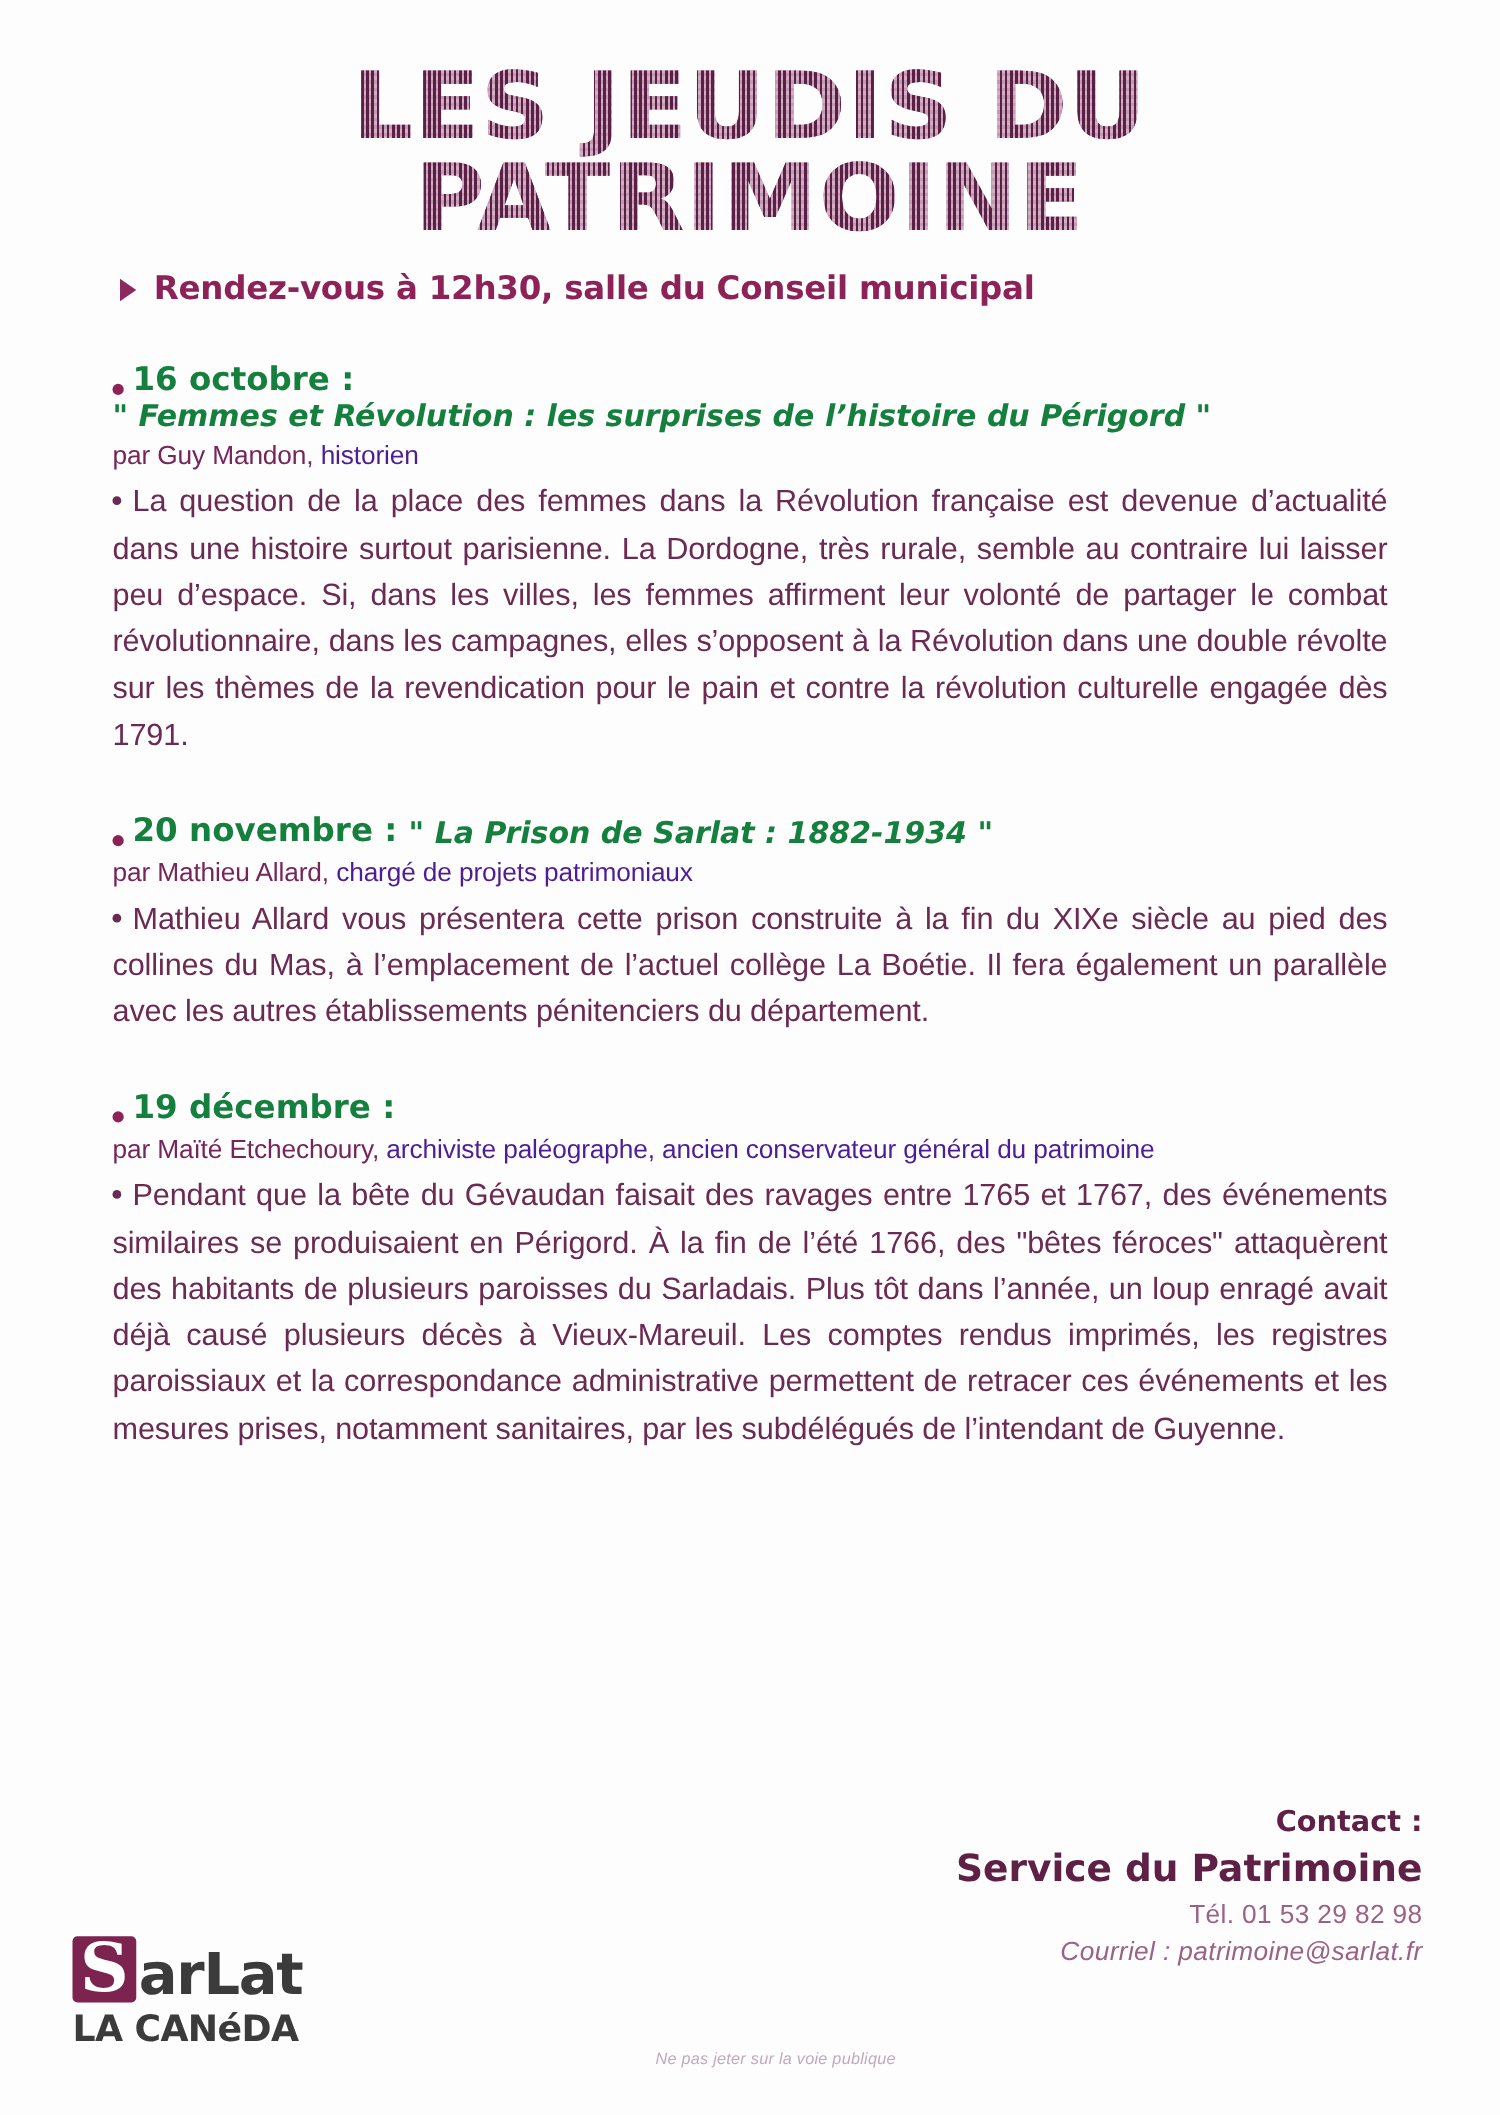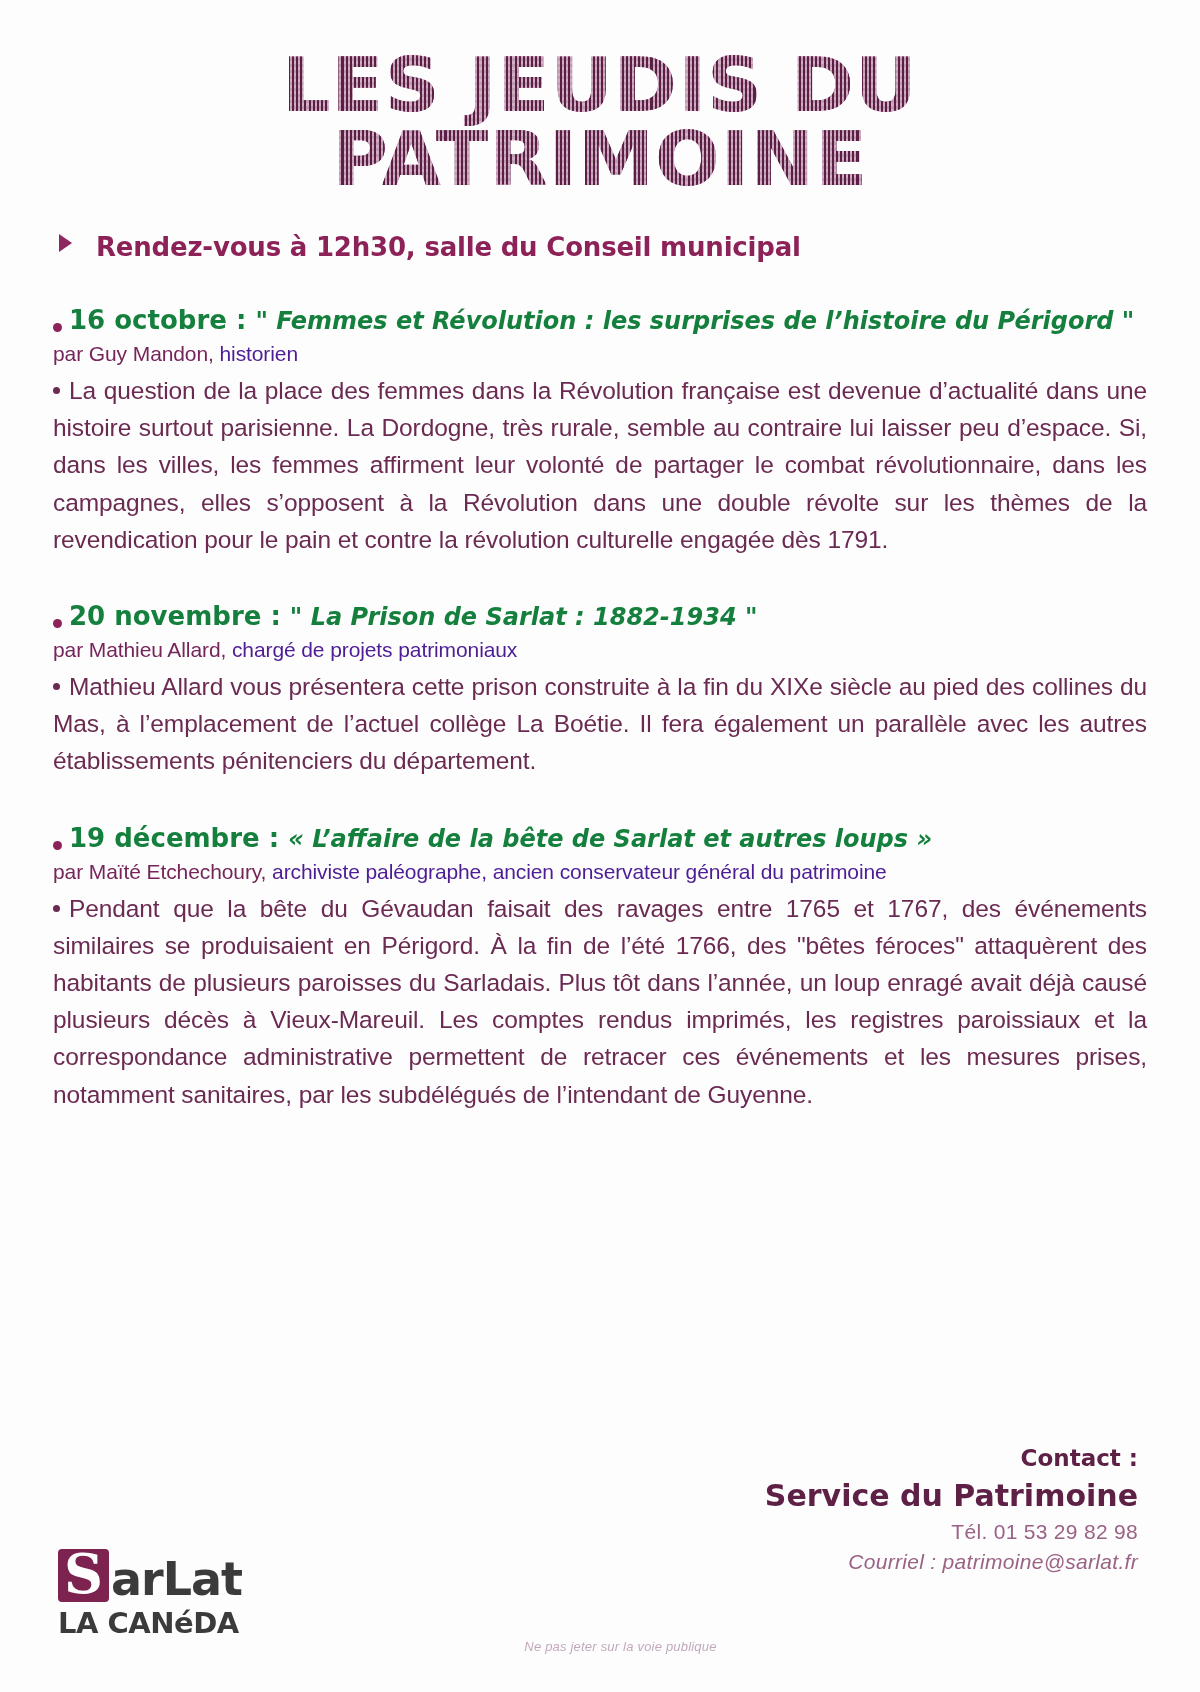--- a/index.html
+++ b/index.html
@@ -13,21 +13,21 @@
     font-family: "Liberation Sans", sans-serif;
     color: #6d2750;
     position: relative;
     overflow: hidden;
   }
   .page {
     position: relative;
     width: 1200px;
     height: 1692px;
     box-sizing: border-box;
-    padding: 0 53px;
+    padding: 0 90px;
     background: #fdfdfd;
   }
 
   
   .title-wrap {
     padding-top: 48px;
     text-align: center;
     height: 112px;
   }
   .poster-title {
@@ -48,23 +48,24 @@
         #a04a7e 0px, #a04a7e 3px,
         #6d2750 3px, #6d2750 6px);
     -webkit-background-clip: text;
     background-clip: text;
     color: transparent;
     -webkit-text-fill-color: transparent;
   }
 
   
   .rdv-line {
-    margin-top: 72px;
+    margin-top: 56px;
     display: flex;
-    gap: 24px;
+    align-items: center;
+    gap: 14px;
     padding-left: 6px;
   }
   .rdv-arrow {
     width: 0;
     height: 0;
     border-top: 9px solid transparent;
     border-bottom: 9px solid transparent;
     border-left: 13px solid #8c2a5f;
     flex: 0 0 auto;
     margin-top: 2px;
@@ -283,21 +284,20 @@
     </div>
     <div class="event-body">
       <span class="para-dot"></span><span>Mathieu Allard vous présentera cette prison construite à la fin du XIXe siècle au pied des collines du Mas, à l’emplacement de l’actuel collège La Boétie. Il fera également un parallèle avec les autres établissements pénitenciers du département.</span>
     </div>
   </div>
 
   <div class="event">
     <div class="event-heading">
       <span class="dot-bullet"></span>
       <span class="event-date">19 décembre : </span>
-      <span class="event-title">« L’affaire de la bête de Sarlat et autres loups »</span>
     </div>
     <div class="event-speaker">
       <span class="speaker-name">par Maïté Etchechoury,</span><span class="speaker-role"> archiviste paléographe, ancien conservateur général du patrimoine</span>
     </div>
     <div class="event-body">
       <span class="para-dot"></span><span>Pendant que la bête du Gévaudan faisait des ravages entre 1765 et 1767, des événements similaires se produisaient en Périgord. À la fin de l’été 1766, des "bêtes féroces" attaquèrent des habitants de plusieurs paroisses du Sarladais. Plus tôt dans l’année, un loup enragé avait déjà causé plusieurs décès à Vieux-Mareuil. Les comptes rendus imprimés, les registres paroissiaux et la correspondance administrative permettent de retracer ces événements et les mesures prises, notamment sanitaires, par les subdélégués de l’intendant de Guyenne.</span>
     </div>
   </div>
 
   <div class="footer">

